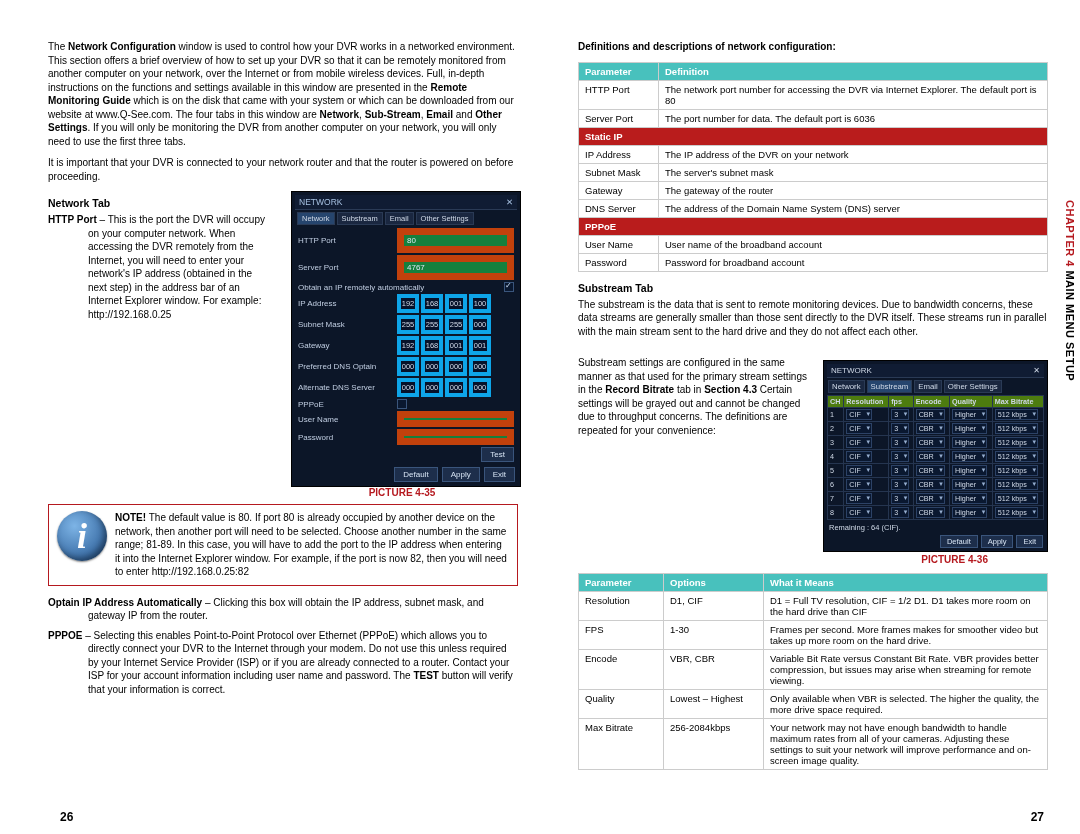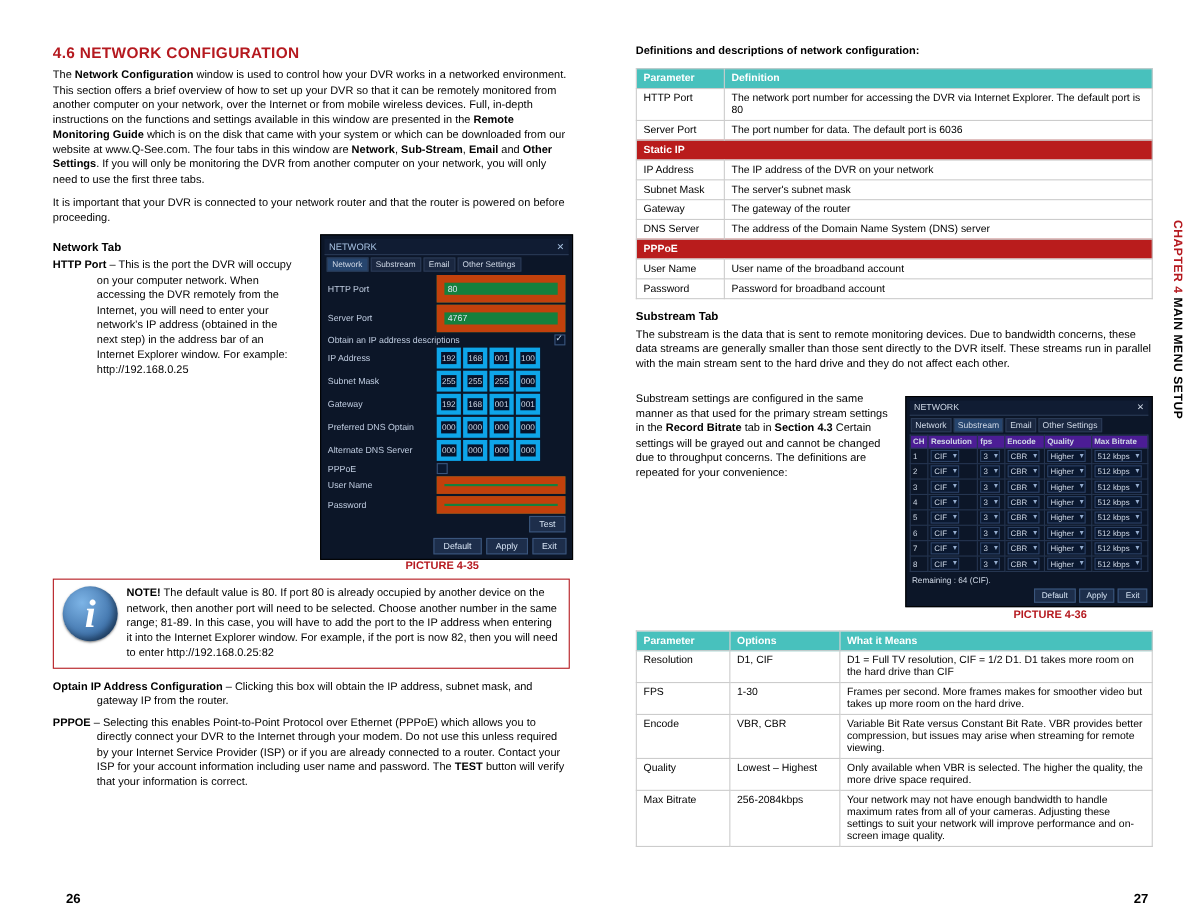--- a/index.html
+++ b/index.html
@@ -134,21 +134,21 @@
   table.def3 .c1{width:85px;}
   table.def3 .c2{width:100px;}
 
   .sub-dialog {
     width: 225px;
     background:#0c1628;color:#cfd8e6;font-size:7.8px;border:1px solid #000;padding:3px;float:right;margin-left:8px;margin-top:4px;
   }
   .sub-dialog .titlebar{display:flex;justify-content:space-between;background:#101c33;padding:2px 4px;font-size:8px;border-bottom:1px solid #2a3a55;margin-bottom:2px;}
   .sub-dialog table{width:100%;border-collapse:collapse;font-size:7.2px;}
   .sub-dialog th,.sub-dialog td{border:1px solid #253550;padding:1px 2px;text-align:left;white-space:nowrap;}
-  .sub-dialog th{background:#4c1d95;}
+  .sub-dialog th{background:#4d7c0f;}
   .sub-dialog .sel{background:#0a1830;border:1px solid #2c4266;padding:0 10px 0 2px;display:inline-block;position:relative;}
   .sub-dialog .sel::after{content:"▾";position:absolute;right:1px;font-size:7px;color:#96aed0;}
   .sub-dialog .foot{display:flex;justify-content:space-between;align-items:center;padding:3px 2px 1px;font-size:7.5px;}
   .sub-dialog .btn{background:#1d2e4b;border:1px solid #3a557c;color:#d6e3f3;padding:1px 6px;font-size:7.5px;}
 
   .side-tab {
     position:absolute;
     right:4px; top:200px;
     writing-mode: vertical-rl;
     text-orientation: mixed;
@@ -171,21 +171,20 @@
   .net-wrap{display:flex;gap:10px;align-items:flex-start;}
   .net-text{flex:0 0 225px;}
   .net-fig{flex:1;}
 </style>
 </head>
 <body>
 
 <div class="page">
 
   <div class="col left-col">
-    <h2 class="section-title">4.6 NETWORK CONFIGURATION</h2>
 
     <p>
       <span>The </span><span class="bold">Network Configuration</span><span> window is used to control how your DVR works in a networked environment. This section offers a brief overview of how to set up your DVR so that it can be remotely monitored from another computer on your network, over the Internet or from mobile wireless devices. Full, in-depth instructions on the functions and settings available in this window are presented in the </span><span class="bold">Remote Monitoring Guide</span><span> which is on the disk that came with your system or which can be downloaded from our website at www.Q-See.com. The four tabs in this window are </span><span class="bold">Network</span><span>, </span><span class="bold">Sub-Stream</span><span>, </span><span class="bold">Email</span><span> and </span><span class="bold">Other Settings</span><span>. If you will only be monitoring the DVR from another computer on your network, you will only need to use the first three tabs.</span>
     </p>
 
     <p>It is important that your DVR is connected to your network router and that the router is powered on before proceeding.</p>
 
     <div class="net-wrap">
       <div class="net-text">
         <div class="subhead">Network Tab</div>
@@ -206,21 +205,21 @@
           </div>
           <div class="row">
               <span class="label">HTTP Port</span>
               <span class="field">80</span>
             </div>
           <div class="row">
               <span class="label">Server Port</span>
               <span class="field">4767</span>
             </div>
           <div class="row">
-              <span class="label" style="flex:1">Obtain an IP address descriptions</span>
+              <span class="label" style="flex:1">Obtain an IP remotely automatically</span>
               <span class="chk checked"></span>
             </div>
           <div class="row">
               <span class="label">IP Address</span>
               <span class="ipseg">
                 <span>192</span>
                 <span>168</span>
                 <span>001</span>
                 <span>100</span>
               </span>
@@ -284,21 +283,21 @@
         </div>
         <div class="caption" style="clear:both">PICTURE 4-35</div>
       </div>
     </div>
 
     <div class="note-box">
       <div class="note-icon"></div>
       <div class="note-text"><span class="bold">NOTE!</span><span> The default value is 80. If port 80 is already occupied by another device on the network, then another port will need to be selected. Choose another number in the same range; 81-89. In this case, you will have to add the port to the IP address when entering it into the Internet Explorer window. For example, if the port is now 82, then you will need to enter http://192.168.0.25:82</span></div>
     </div>
 
-    <p class="hanging"><span class="lead">Optain IP Address Configuration</span><span> – Clicking this box will obtain the IP address, subnet mask, and gateway IP from the router.</span></p>
+    <p class="hanging"><span class="lead">Optain IP Address Automatically</span><span> – Clicking this box will obtain the IP address, subnet mask, and gateway IP from the router.</span></p>
 
     <p class="hanging"><span class="lead">PPPOE</span><span> – Selecting this enables Point-to-Point Protocol over Ethernet (PPPoE) which allows you to directly connect your DVR to the Internet through your modem. Do not use this unless required by your Internet Service Provider (ISP) or if you are already connected to a router. Contact your ISP for your account information including user name and password. The </span><span class="bold">TEST</span><span> button will verify that your information is correct.</span></p>
   </div>
 
   <div class="col right-col">
     <p class="bold">Definitions and descriptions of network configuration:</p>
 
     <table class="def">
       <tbody>
           <tr>

